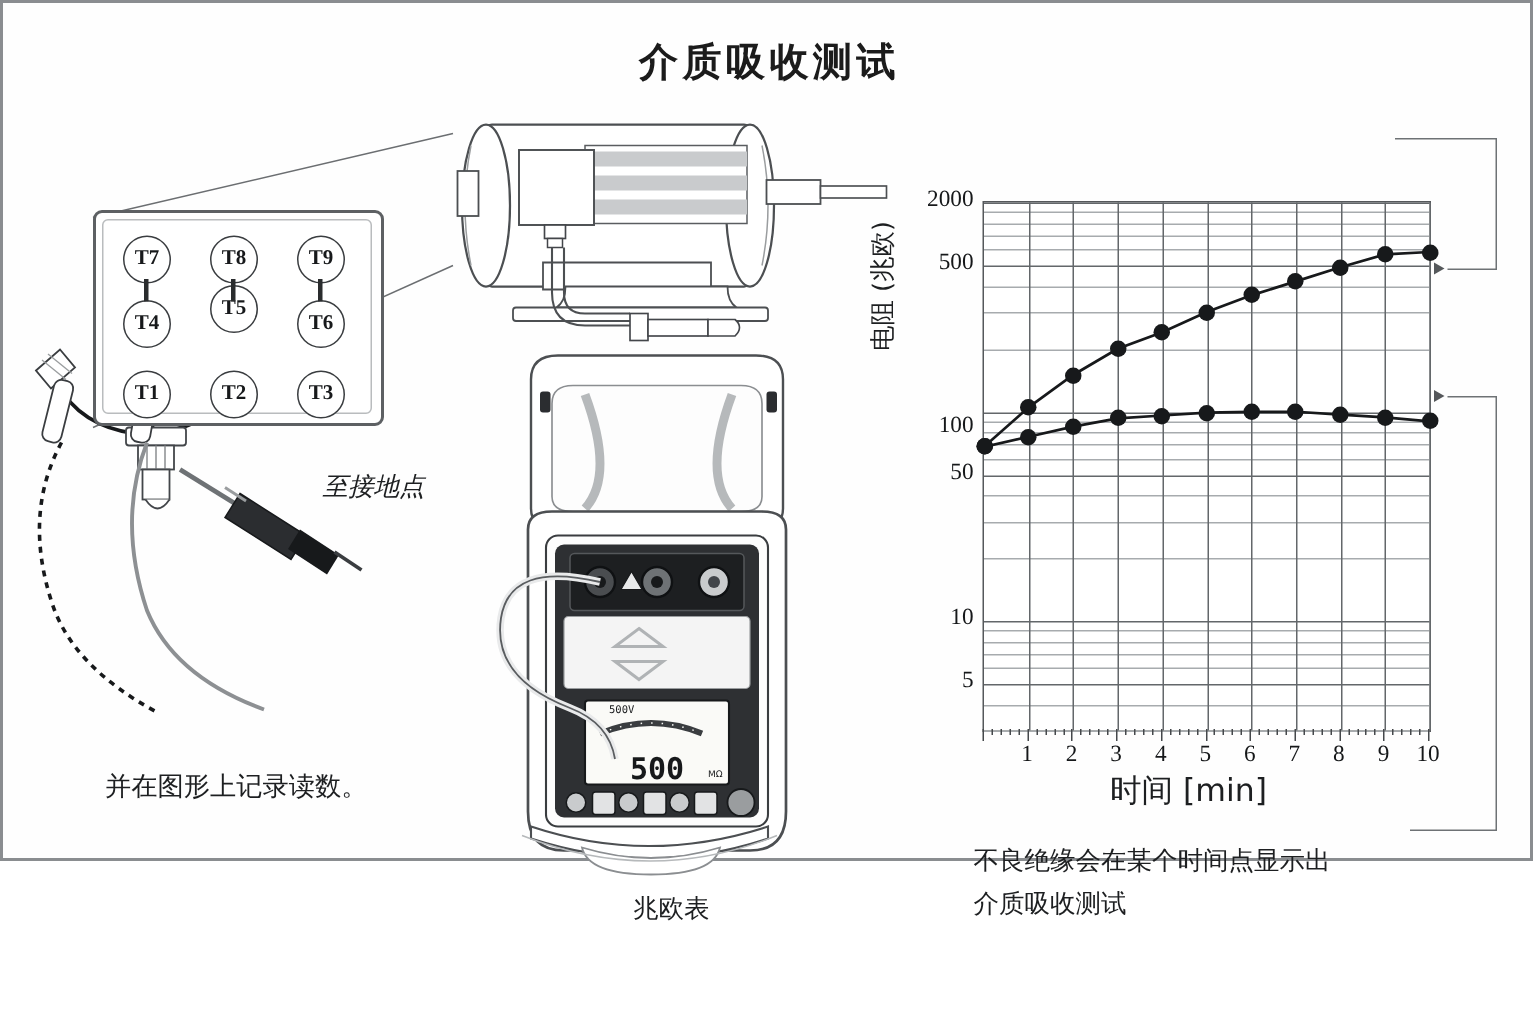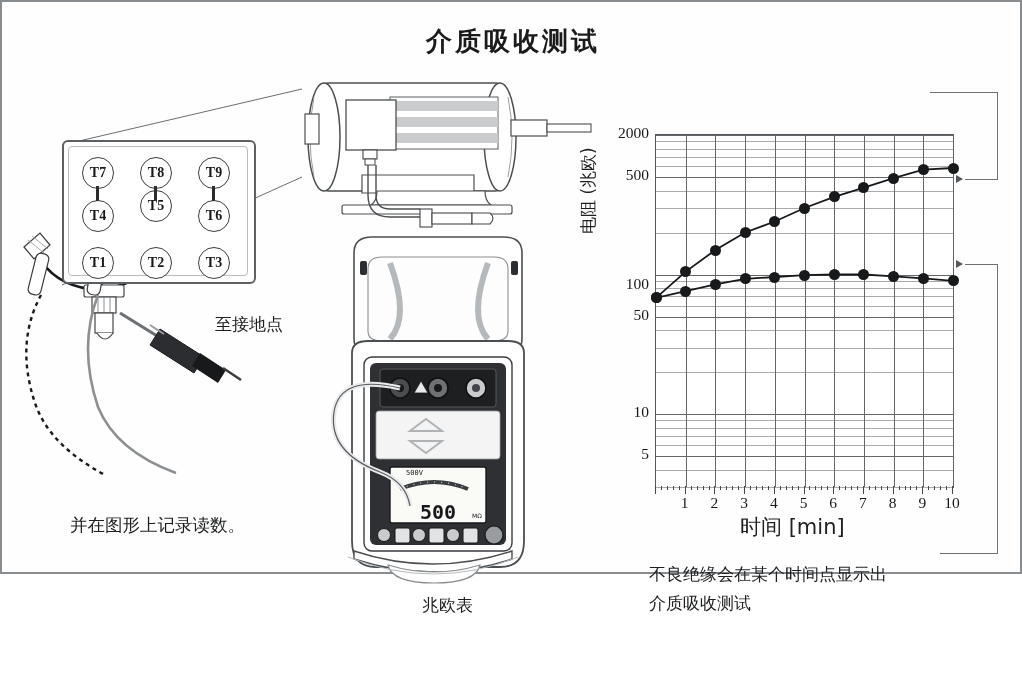--- a/index.html
+++ b/index.html
@@ -20,21 +20,21 @@
   #termbox-inner{left:66px;top:144px;width:178px;height:128px;
            border:1px solid #b9bcbe;border-radius:4px;}
   .term{width:30px;height:30px;border-radius:50%;border:1.6px solid #3a3d40;
         background:#fff;text-align:center;line-height:29px;font-size:14px;
         font-weight:bold;color:#17191b;font-family:"Liberation Serif",serif;}
   .tconn{width:2.5px;background:#2a2c2e;}
 
   
   
   .cnlabel{font-family:"DejaVu Sans",sans-serif;color:#1d1f21;}
-  #lbl-ground{left:213px;top:311px;font-size:17px;}
+  #lbl-ground{left:213px;top:311px;font-size:17px;font-style:italic;}
   #lbl-meter{left:420px;top:592px;font-size:17px;}
   #lbl-measure{left:68px;top:508px;font-size:17.5px;line-height:30px;}
   #lbl-good{left:629px;top:83px;font-size:17px;}
   #lbl-bad{left:647px;top:558px;font-size:17px;line-height:29px;}
   #lbl-xaxis{left:738px;top:511px;font-size:21px;}
   #lbl-yaxis{left:575px;top:232px;font-size:17px;
       transform:rotate(-90deg);transform-origin:left top;white-space:nowrap;}
 
   
   #plot{left:653px;top:132px;width:297px;height:352px;

